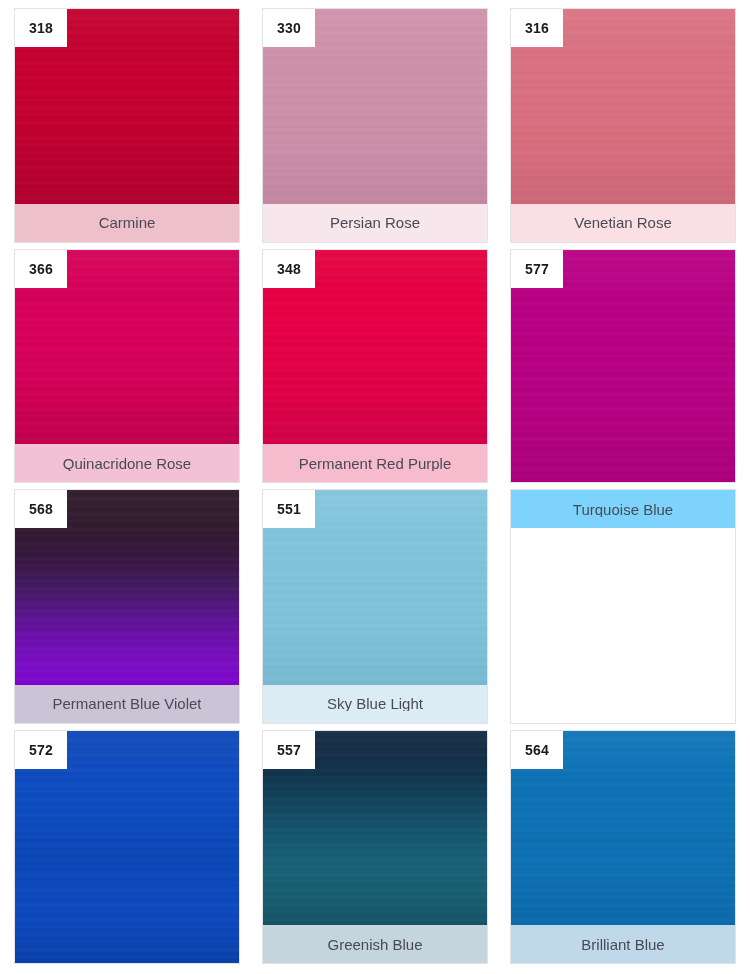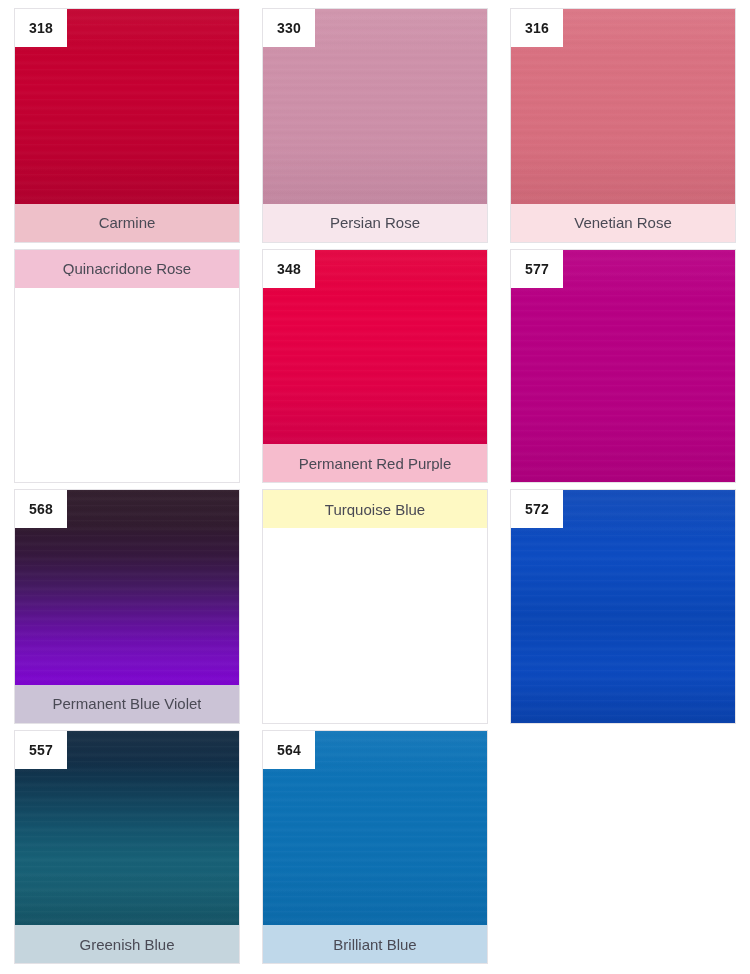--- a/index.html
+++ b/index.html
@@ -151,20 +151,26 @@
         <div class="paint-fill" style="background: linear-gradient(rgb(218, 115, 131) 0%, rgb(216, 111, 127) 50%, rgb(212, 107, 123) 100%);"></div>
         <div class="paint-texture"></div>
         <div class="paint-sheen"></div>
         <div class="swatch-badge">316</div>
       </div>
       <div class="swatch-label" style="background: rgb(250, 224, 228); color: rgb(74, 74, 85);">
         <span>Venetian Rose</span>
       </div>
     </div>
     <div class="swatch-card">
+      <div class="swatch-paint">
+        <div class="paint-fill" style="background: linear-gradient(rgb(212, 0, 87) 0%, rgb(216, 0, 90) 45%, rgb(207, 0, 84) 80%, rgb(200, 0, 80) 100%);"></div>
+        <div class="paint-texture"></div>
+        <div class="paint-sheen"></div>
+        <div class="swatch-badge">366</div>
+      </div>
       <div class="swatch-label" style="background: rgb(242, 193, 212); color: rgb(74, 74, 85);">
         <span>Quinacridone Rose</span>
       </div>
     </div>
     <div class="swatch-card">
       <div class="swatch-paint">
         <div class="paint-fill" style="background: linear-gradient(rgb(227, 0, 62) 0%, rgb(231, 0, 69) 35%, rgb(224, 0, 71) 70%, rgb(217, 0, 75) 100%);"></div>
         <div class="paint-texture"></div>
         <div class="paint-sheen"></div>
         <div class="swatch-badge">348</div>
@@ -186,21 +192,32 @@
         <div class="paint-fill" style="background: linear-gradient(rgb(43, 23, 38) 0%, rgb(48, 26, 46) 18%, rgb(54, 24, 63) 34%, rgb(69, 26, 99) 50%, rgb(90, 20, 140) 64%, rgb(108, 15, 173) 76%, rgb(122, 14, 198) 88%, rgb(130, 4, 214) 100%);"></div>
         <div class="paint-texture"></div>
         <div class="paint-sheen"></div>
         <div class="swatch-badge">568</div>
       </div>
       <div class="swatch-label" style="background: rgb(203, 195, 214); color: rgb(74, 74, 85);">
         <span>Permanent Blue Violet</span>
       </div>
     </div>
     <div class="swatch-card">
-      <div class="swatch-label" style="background: #fef9c3; color: rgb(74, 74, 85); text-align: right;">
+      <div class="swatch-paint">
+        <div class="paint-fill" style="background: linear-gradient(rgb(130, 198, 222) 0%, rgb(127, 195, 219) 50%, rgb(124, 192, 217) 100%);"></div>
+        <div class="paint-texture"></div>
+        <div class="paint-sheen"></div>
+        <div class="swatch-badge">551</div>
+      </div>
+      <div class="swatch-label" style="background: rgb(220, 236, 244); color: rgb(74, 74, 85);">
+        <span>Sky Blue Light</span>
+      </div>
+    </div>
+    <div class="swatch-card">
+      <div class="swatch-label" style="background: #7dd3fc; color: rgb(74, 74, 85); text-align: right;">
         <span>Turquoise Blue</span>
       </div>
     </div>
     <div class="swatch-card">
       <div class="swatch-paint">
         <div class="paint-fill" style="background: linear-gradient(rgb(12, 71, 184) 0%, rgb(13, 76, 194) 28%, rgb(10, 70, 181) 55%, rgb(12, 74, 192) 78%, rgb(10, 67, 176) 100%);"></div>
         <div class="paint-texture"></div>
         <div class="paint-sheen"></div>
         <div class="swatch-badge">572</div>
       </div>

